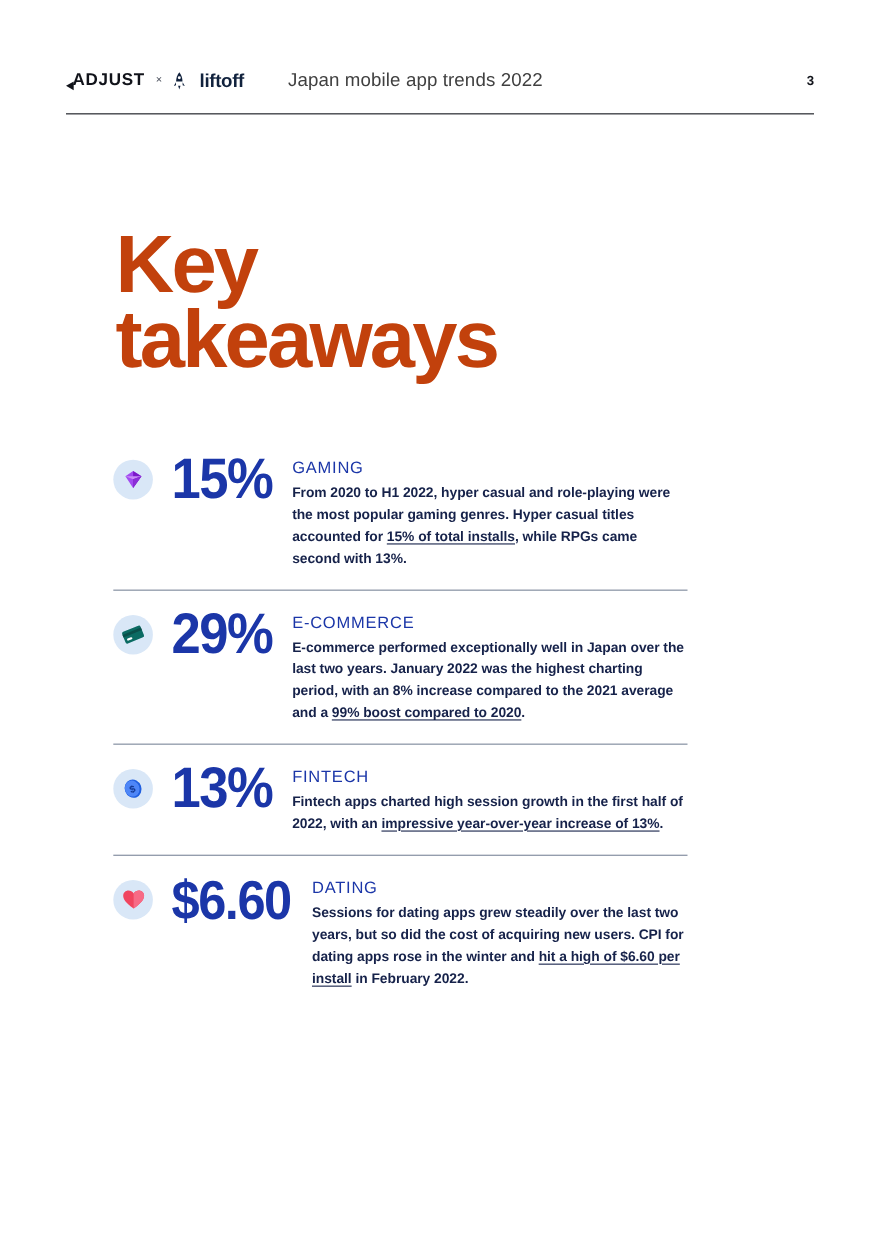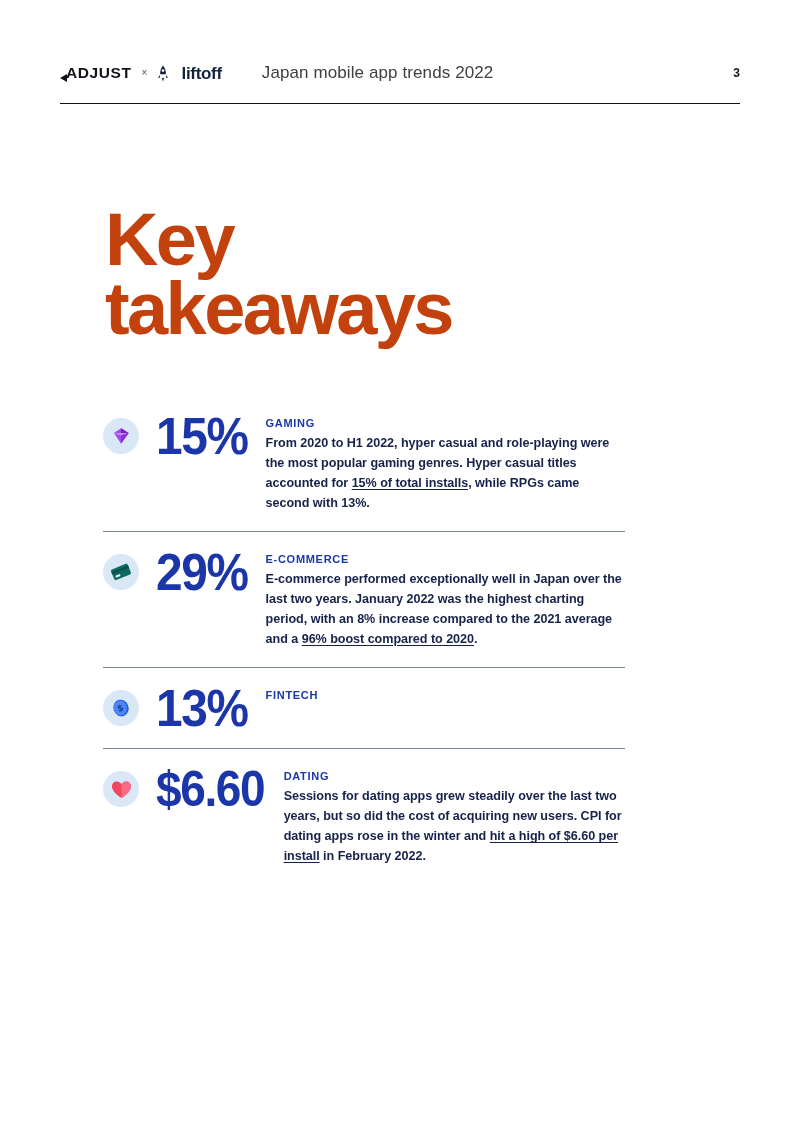--- a/index.html
+++ b/index.html
@@ -156,22 +156,22 @@
 
   .stat-number.wide { font-size: 50px; }
 
   .copy-block {
     flex: 1 1 auto;
     margin-left: 10px;
     padding-top: 5px;
   }
 
   .eyebrow {
-    font-size: 11px;
-    font-weight: bold;
+    font-size: 15px;
+    font-weight: normal;
     letter-spacing: 0.7px;
     color: #1b36a8;
     text-transform: uppercase;
     margin-bottom: 4px;
     line-height: 1.2;
   }
 
   .body-copy {
     font-size: 12.6px;
     font-weight: bold;
@@ -239,37 +239,38 @@
           <g transform="rotate(-22 12 11)">
             <rect x="3" y="5.2" width="18" height="11.4" rx="1.6" fill="#0b6b63"></rect>
             <rect x="3" y="7.6" width="18" height="2.4" fill="#0a4f4a"></rect>
             <rect x="5.2" y="12.4" width="5" height="2" rx="0.9" fill="#ffffff"></rect>
           </g>
         </svg>
       </div>
       <div class="stat-number">29%</div>
       <div class="copy-block">
         <div class="eyebrow">E-COMMERCE</div>
-        <div class="body-copy">E-commerce performed exceptionally well in Japan over the last two years. January 2022 was the highest charting period, with an 8% increase compared to the 2021 average and a <u>96% boost compared to 2020</u>.</div>
+        <div class="body-copy">E-commerce performed exceptionally well in Japan over the last two years. January 2022 was the highest charting period, with an 8% increase compared to the 2021 average and a <u>99% boost compared to 2020</u>.</div>
       </div>
     </div>
     <div class="divider" style="margin: 17px 0px 16px;"></div>
     <div class="takeaway">
       <div class="icon-badge">
         <svg width="22" height="22" viewBox="0 0 22 22">
           <g transform="rotate(-20 11 11)">
             <ellipse cx="11" cy="11" rx="7.6" ry="8.4" fill="#1f5fe0"></ellipse>
             <ellipse cx="10.3" cy="10.6" rx="6.6" ry="7.4" fill="#4e86f7"></ellipse>
             <text x="10.3" y="14.2" font-family="Liberation Sans, sans-serif" font-size="9" font-weight="bold" fill="#12368f" text-anchor="middle">$</text>
           </g>
         </svg>
       </div>
       <div class="stat-number">13%</div>
       <div class="copy-block">
         <div class="eyebrow">FINTECH</div>
+        <div class="body-copy">Fintech apps charted high session growth in the first half of 2022, with an <u>impressive year-over-year increase of 13%</u>.</div>
       </div>
     </div>
     <div class="divider" style="margin: 17px 0px 16px;"></div>
     <div class="takeaway">
       <div class="icon-badge">
         <svg width="23" height="21" viewBox="0 0 23 21">
           <path d="M11.5 19 C4 13.8 2 10.4 2 7.4 C2 4.5 4.2 2.6 6.8 2.6 C8.6 2.6 10.3 3.5 11.5 5.2 C12.7 3.5 14.4 2.6 16.2 2.6 C18.8 2.6 21 4.5 21 7.4 C21 10.4 19 13.8 11.5 19 Z" fill="#f0455f"></path>
           <path d="M11.5 5.2 C12.7 3.5 14.4 2.6 16.2 2.6 C18.8 2.6 21 4.5 21 7.4 C21 10.4 19 13.8 11.5 19 Z" fill="#f76b86"></path>
         </svg>
       </div>

